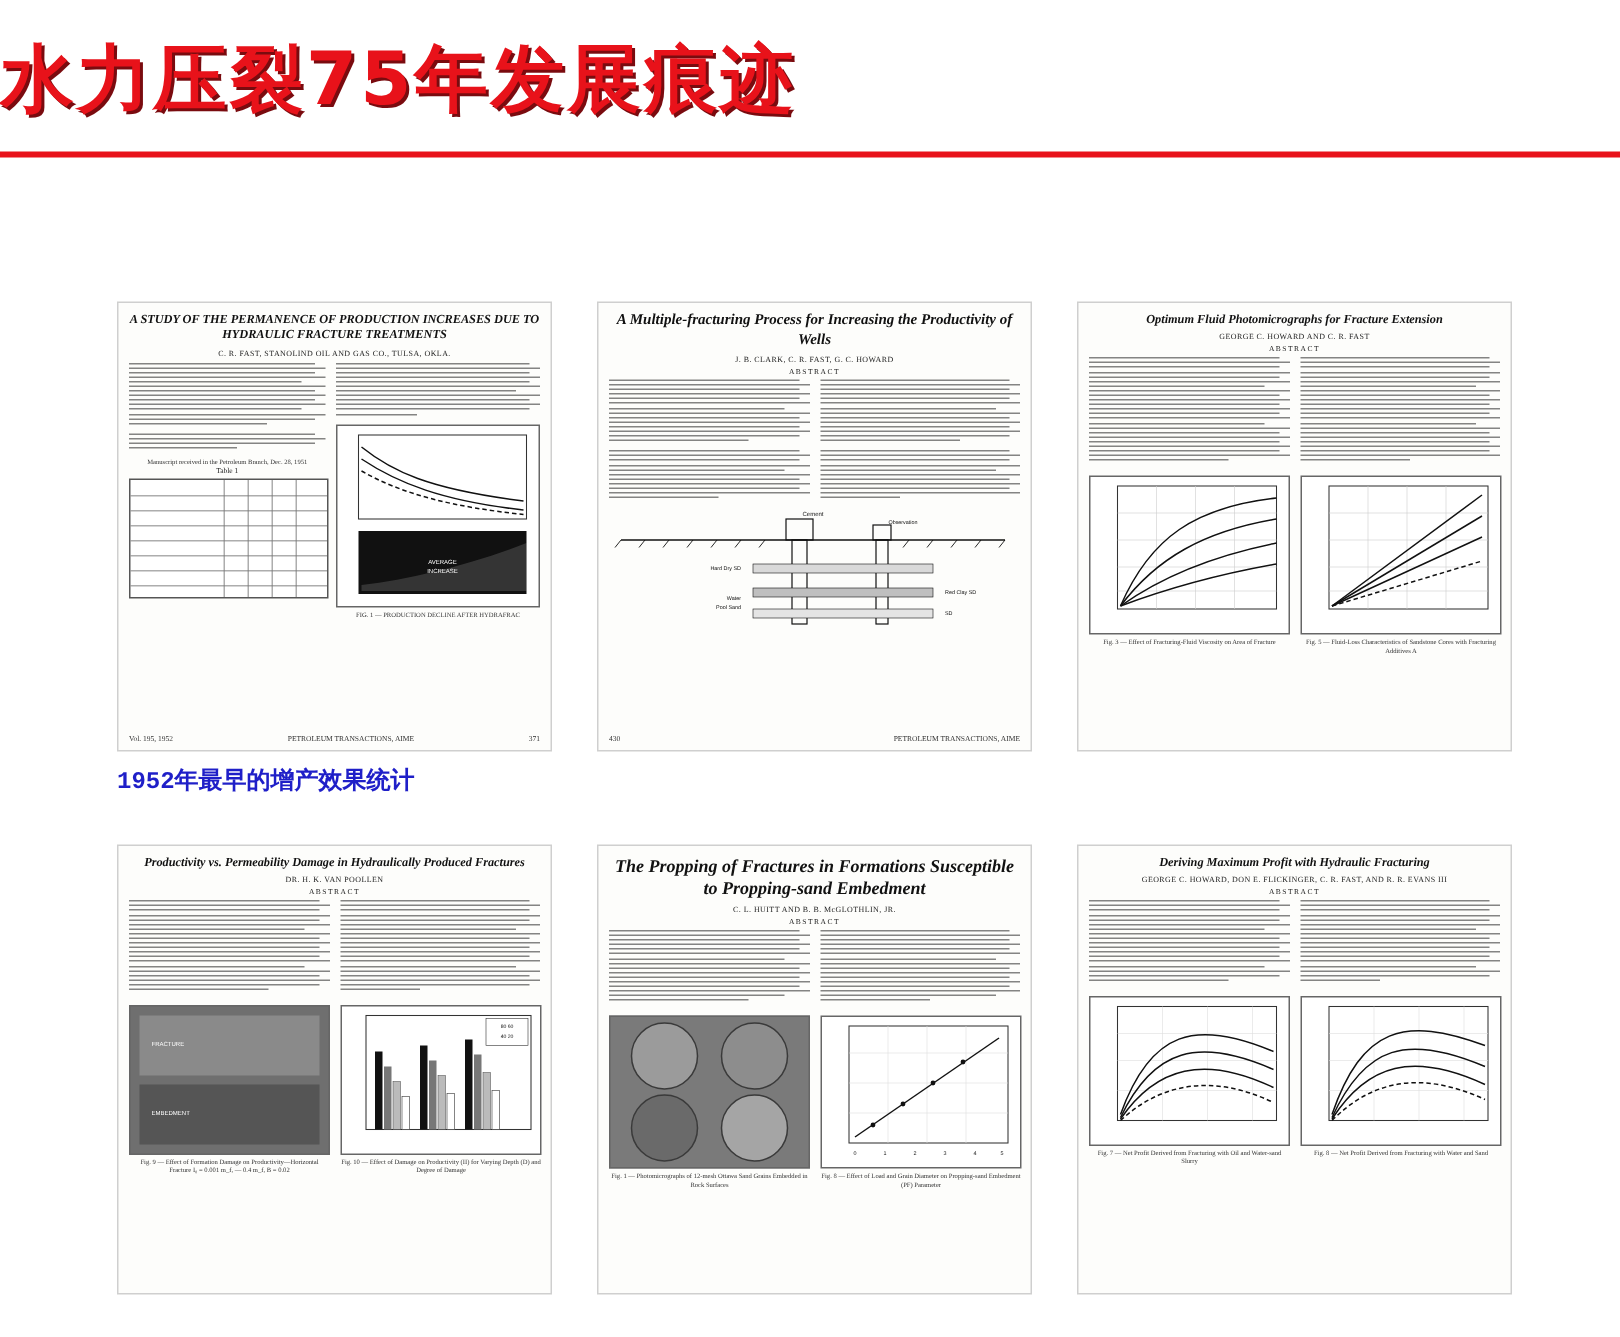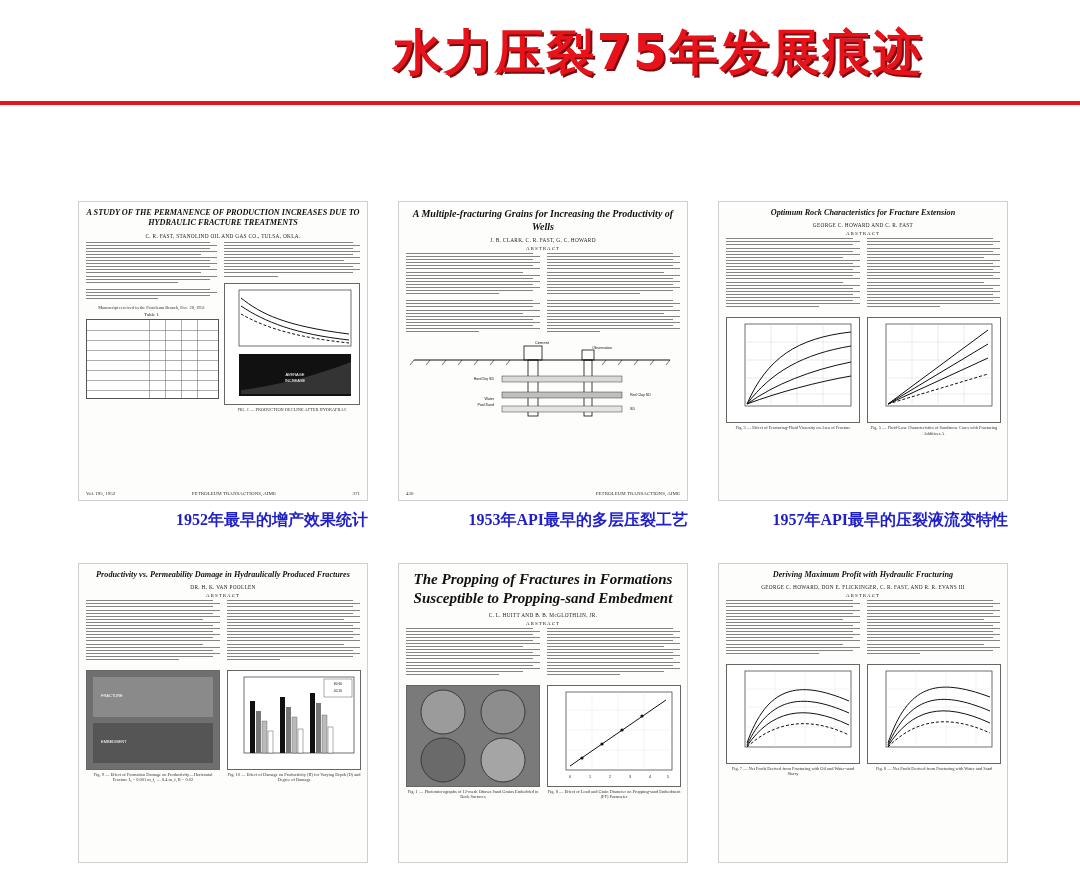--- a/index.html
+++ b/index.html
@@ -22,21 +22,21 @@
   }
   
   .title-area {
     position: absolute;
     left: 0;
     top: 0;
     width: 924px;
     height: 104px;
     display: flex;
     align-items: center;
-    justify-content: flex-end;
+    justify-content: flex-start;
   }
   .slide-title {
     font-family: "DejaVu Sans", sans-serif;
     font-weight: bold;
     font-size: 49px;
     letter-spacing: 2px;
     color: #e8121a;
     text-shadow: 2px 2px 0 #7a0b0f;
     line-height: 1;
     white-space: nowrap;
@@ -146,22 +146,22 @@
     left: 7px;
     right: 7px;
     bottom: 4px;
     display: flex;
     justify-content: space-between;
     font-size: 5px;
     color: #333;
   }
   
   .caption {
-    text-align: right;
-    font-family: Liberation Serif, serif;
+    text-align: left;
+    font-family: Liberation Mono, monospace;
     font-weight: bold;
     font-size: 16px;
     color: #1f1fc8;
     margin-top: 9px;
     white-space: nowrap;
   }
   
   .mini-table {
     border: 1px solid #555;
     width: 100%;
@@ -287,21 +287,21 @@
             <span>Vol. 195, 1952</span>
             <span>PETROLEUM TRANSACTIONS, AIME</span>
             <span>371</span>
           </div>
         </div>
         <div class="caption">1952年最早的增产效果统计</div>
       </div>
 
       <div class="cell">
         <div class="paper">
-          <div class="p-title" style="font-size:10px;">A Multiple-fracturing Grains for Increasing the Productivity of Wells</div>
+          <div class="p-title" style="font-size:10px;">A Multiple-fracturing Process for Increasing the Productivity of Wells</div>
           <div class="p-authors">J. B. CLARK, C. R. FAST, G. C. HOWARD</div>
           <div class="p-abshead">ABSTRACT</div>
           <div class="cols">
             <div class="col">
               <div class="lines">
                 <div class="ln w95"></div>
                   <div class="ln w100"></div>
                   <div class="ln w95"></div>
                   <div class="ln w100"></div>
                 <div class="ln w95"></div>
@@ -391,26 +391,25 @@
               <text x="88" y="60" font-size="3.6" fill="#111" text-anchor="end" font-family="Liberation Sans, sans-serif">Water</text>
               <text x="88" y="66" font-size="3.6" fill="#111" text-anchor="end" font-family="Liberation Sans, sans-serif">Pool Sand</text>
               <text x="224" y="70" font-size="3.6" fill="#111" font-family="Liberation Sans, sans-serif">SD</text>
             </svg>
           </div>
           <div class="footer-line">
             <span>430</span>
             <span>PETROLEUM TRANSACTIONS, AIME</span>
           </div>
         </div>
-        <div class="caption">1953年API最早的多层压裂工艺</div>
       </div>
 
       <div class="cell">
         <div class="paper">
-          <div class="p-title">Optimum Rock Characteristics for Fracture Extension</div>
+          <div class="p-title">Optimum Fluid Photomicrographs for Fracture Extension</div>
           <div class="p-authors">GEORGE C. HOWARD AND C. R. FAST</div>
           <div class="p-abshead">ABSTRACT</div>
           <div class="cols">
             <div class="col">
               <div class="lines">
                 <div class="ln w95"></div>
                   <div class="ln w100"></div>
                   <div class="ln w95"></div>
                   <div class="ln w100"></div>
                 <div class="ln w95"></div>
@@ -500,21 +499,20 @@
                   <line x1="20" y1="86" x2="120" y2="12" stroke="#111" stroke-width="1"></line>
                   <line x1="20" y1="86" x2="120" y2="26" stroke="#111" stroke-width="1"></line>
                   <line x1="20" y1="86" x2="120" y2="40" stroke="#111" stroke-width="1"></line>
                   <line x1="20" y1="86" x2="120" y2="56" stroke="#111" stroke-width="1" stroke-dasharray="3 2"></line>
                 </svg>
               </div>
               <div class="figcap">Fig. 5 — Fluid-Loss Characteristics of Sandstone Cores with Fracturing Additives A</div>
             </div>
           </div>
         </div>
-        <div class="caption">1957年API最早的压裂液流变特性</div>
       </div>
 
     </div>
 
     <div class="row row2">
 
       <div class="cell">
         <div class="paper">
           <div class="p-title">Productivity vs. Permeability Damage in Hydraulically Produced Fractures</div>
           <div class="p-authors">DR. H. K. VAN POOLLEN</div>
@@ -606,21 +604,21 @@
                 </svg>
               </div>
               <div class="figcap">Fig. 10 — Effect of Damage on Productivity (II) for Varying Depth (D) and Degree of Damage</div>
             </div>
           </div>
         </div>
       </div>
 
       <div class="cell">
         <div class="paper">
-          <div class="p-title" style="font-size:15px;">The Propping of Fractures in Formations Susceptible to Propping-sand Embedment</div>
+          <div class="p-title" style="font-size:12px;">The Propping of Fractures in Formations Susceptible to Propping-sand Embedment</div>
           <div class="p-authors">C. L. HUITT AND B. B. McGLOTHLIN, JR.</div>
           <div class="p-abshead">ABSTRACT</div>
           <div class="cols">
             <div class="col">
               <div class="lines">
                 <div class="ln w95"></div>
                   <div class="ln w100"></div>
                   <div class="ln w95"></div>
                   <div class="ln w100"></div>
                 <div class="ln w95"></div>

